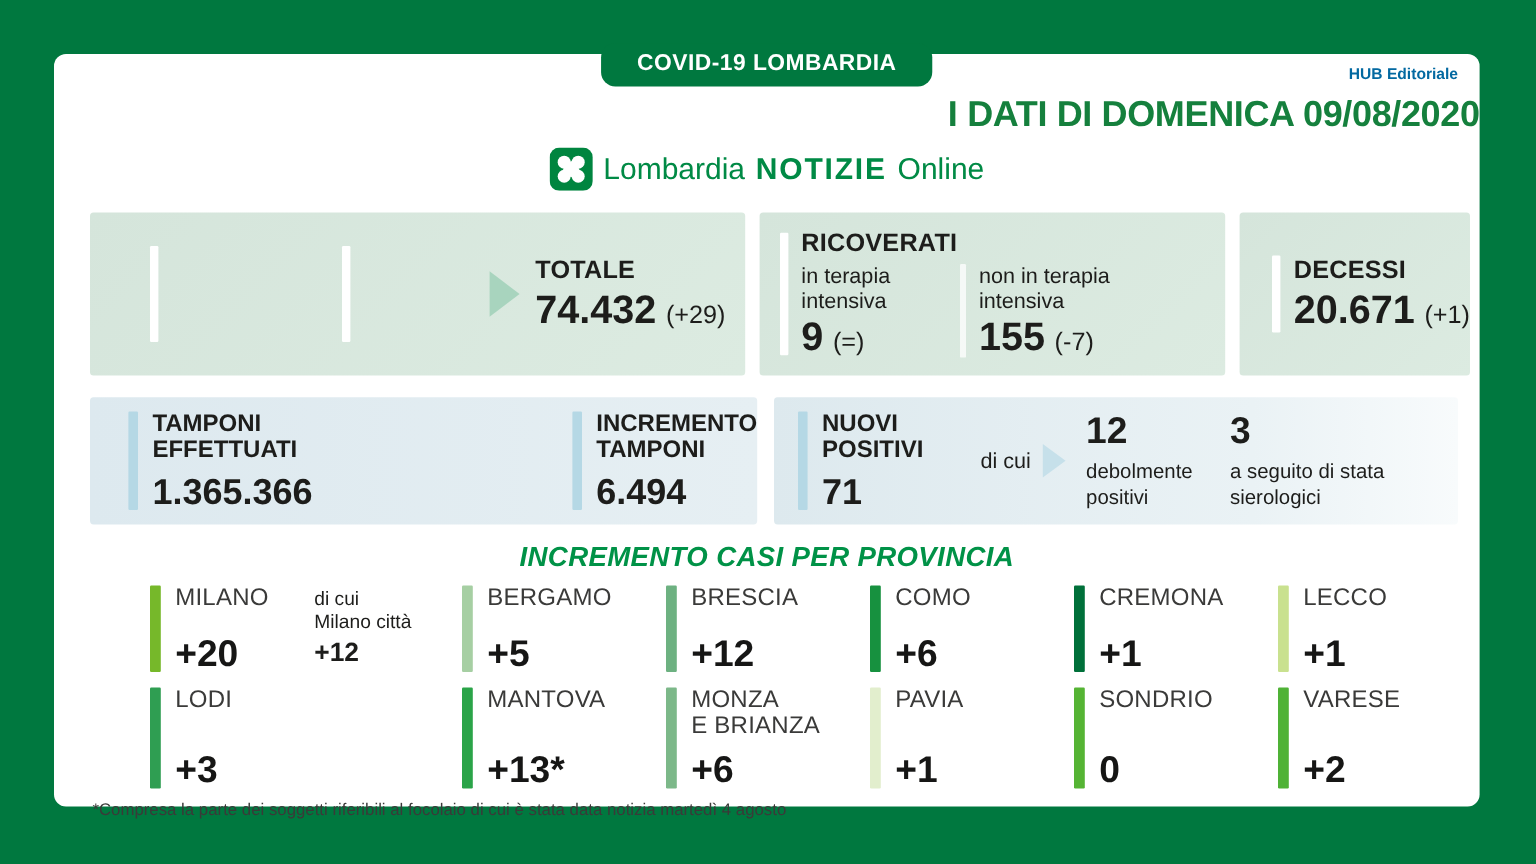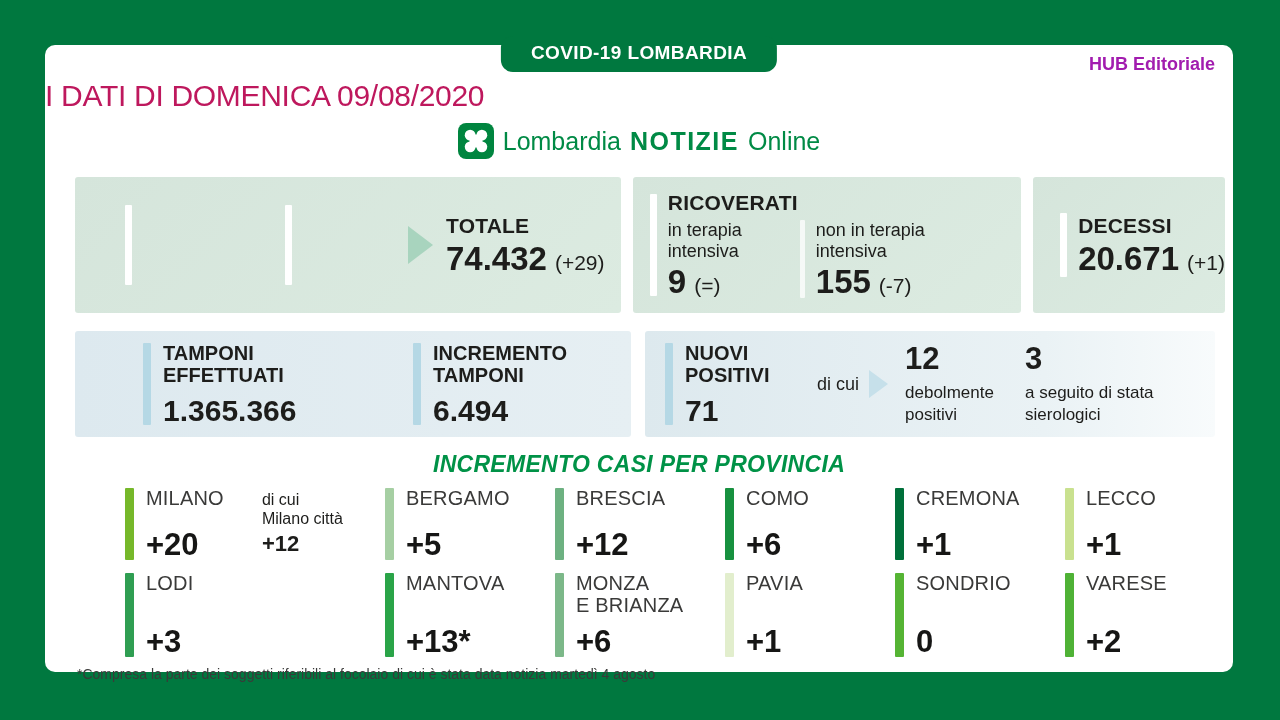--- a/index.html
+++ b/index.html
@@ -12,22 +12,22 @@
   .sheet {
     position:absolute; left:45px; top:45px; width:1188px; height:627px;
     background:#ffffff; border-radius:10px;
   }
   
   .badge {
     position:absolute; top:-9px; left:50%; transform:translateX(-50%);
     background:#00783f; color:#ffffff; font-size:19px; font-weight:bold;
     letter-spacing:.4px; padding:6px 30px 8px; border-radius:12px; white-space:nowrap;
   }
-  .hub { position:absolute; top:9px; right:18px; font-size:18px; font-weight:bold; color:#a21caf; }
-  .title { text-align:left; margin:34px 0 0; font-size:30px; font-weight:normal; color:#be185d; letter-spacing:-.3px; }
+  .hub { position:absolute; top:9px; right:18px; font-size:13px; font-weight:bold; color:#0369a1; }
+  .title { text-align:right; margin:34px 0 0; font-size:30px; font-weight:bold; color:#15803d; letter-spacing:-.3px; }
   .logo-row { display:flex; align-items:center; justify-content:center; gap:9px; margin-top:9px; height:38px; }
   .logo-mark svg { width:36px; height:36px; display:block; }
   .logo-lombardia, .logo-online { font-size:25px; color:#008a45; }
   .logo-notizie { font-size:25px; font-weight:bold; color:#008a45; letter-spacing:1.5px; }
 
   
   .row { display:flex; }
   .row1 { margin:17px 8px 0 30px; height:136px; gap:12px; }
   .row2 { margin:18px 18px 0 30px; height:106px; gap:14px; }
   .card { border-radius:3px; display:flex; align-items:center; box-sizing:border-box; }
@@ -182,21 +182,21 @@
           <div class="value-row">
             <span class="stat-value">20.671</span>
             <span class="delta">(+1)</span>
           </div>
         </div>
       </div>
     </div>
   </div>
 
   <div class="row row2">
-    <div class="card card-blue card1" style="padding-left:68px;">
+    <div class="card card-blue card1" style="padding-left:32px;justify-content:space-between;">
       <div class="stat-b tam-col1">
         <div class="vbar-blue"></div>
         <div class="stat-content">
           <div class="stat-label20">TAMPONI
 EFFETTUATI</div>
           <div class="stat-value30">1.365.366</div>
         </div>
       </div>
       <div class="stat-b">
         <div class="vbar-blue"></div>

